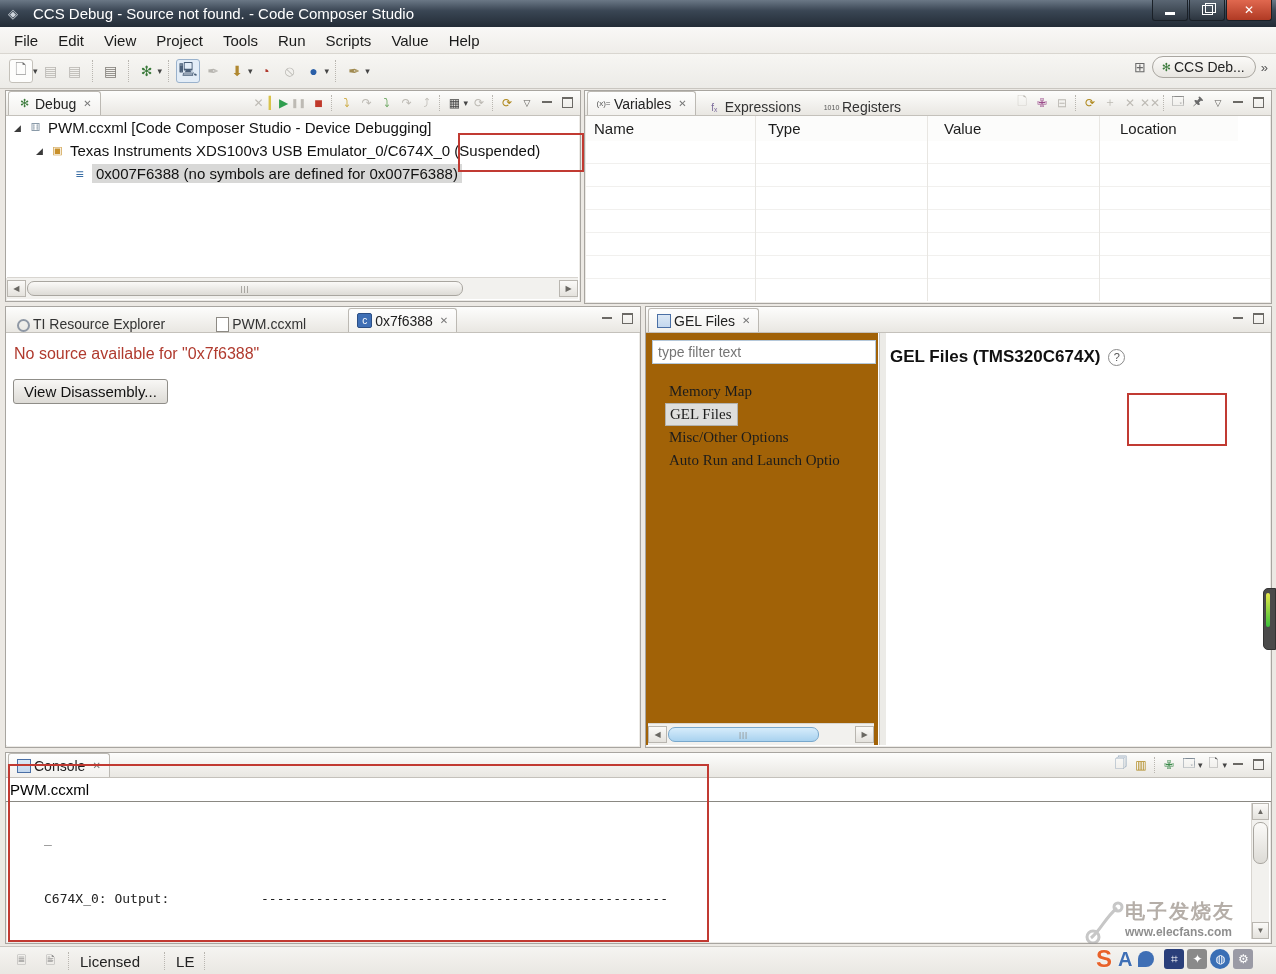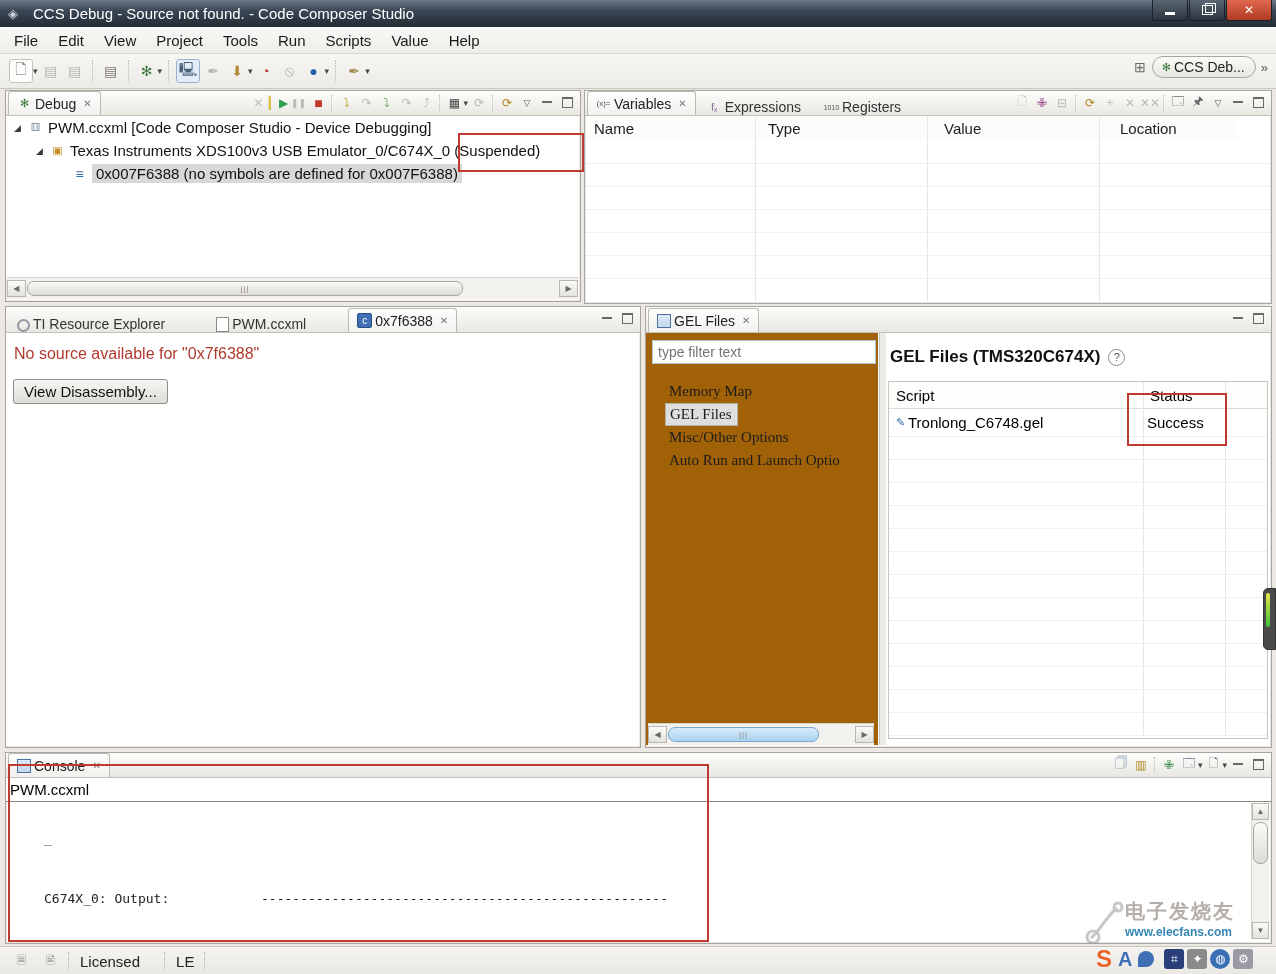--- a/index.html
+++ b/index.html
@@ -78,21 +78,21 @@
   .cp{display:inline-block;min-width:217px;}
   
   .red-rect{border:2px solid #c13a32;background:transparent;pointer-events:none;}
   
   .statusbar{left:0;top:946px;width:1276px;height:28px;background:linear-gradient(#f5f4f1,#e9e7e2);
     border-top:1px solid #c9c6c0;display:flex;align-items:center;font-size:15px;color:#222;}
   .st-sep{width:1px;height:18px;border-left:1px dotted #b9b6b0;margin:0 10px;}
   
   .watermark{color:#9b9b9b;opacity:.8;text-align:left;pointer-events:none;}
   .wm-cn{font-size:20px;font-weight:bold;color:#a39b93;letter-spacing:2px;}
-  .wm-url{font-size:12px;color:#0369a1;font-weight:bold;}
+  .wm-url{font-size:12px;color:#737373;font-weight:bold;}
   .ime-tile{width:20px;height:20px;border-radius:3px;display:inline-flex;align-items:center;
     justify-content:center;font-size:12px;color:#fff;margin-left:3px;}
   .tree-row{display:flex;align-items:center;height:23px;font-size:15px;color:#111;}
   .tw{display:inline-block;}
   .filter-input{width:212px;height:20px;border:1px solid #b5c8da;font-size:14px;color:#8c8a86;
     padding:1px 5px;font-family:"Liberation Sans",sans-serif;}
   .nav-item{height:23px;display:flex;align-items:center;font-size:15px;color:#1c1c1c;
     padding-left:23px;white-space:nowrap;overflow:hidden;}
   .nav-item.selected{background:#dededd;border:1px solid #b3b1ac;width:fit-content;
     padding:0 5px 0 4px;margin-left:19px;height:21px;}
@@ -337,36 +337,20 @@
     </div>
   </div>
   <div class="abs" style="left:233px;top:26px;width:6px;height:412px;background:#ecebe7;border-left:1px solid #c9c6c0;border-right:1px solid #c9c6c0;"></div>
 
   <div class="abs" style="left:240px;top:26px;width:384px;height:412px;background:#fff;">
     <div style="display:flex;align-items:center;padding:14px 0 0 4px;">
       <span style="font-size:17px;font-weight:bold;color:#111;">GEL Files (TMS320C674X)</span>
       <span style="width:15px;height:15px;border:1px solid #8a8a8a;border-radius:50%;font-size:11px;color:#555;display:inline-flex;align-items:center;justify-content:center;margin-left:8px;">?</span>
     </div>
 
-    <div class="abs" style="left:2px;top:48px;width:378px;height:356px;border:1px solid #c9c6c0;">
-      <div style="display:flex;align-items:center;height:26px;border-bottom:1px solid #dcdad5;background:#fdfdfc;font-size:15px;">
-        <span style="width:254px;padding-left:7px;">Script</span>
-        <span>Status</span>
-      </div>
-      <div style="display:flex;align-items:center;height:27px;border-bottom:1px solid #f0efec;font-size:15px;">
-        <span style="width:254px;padding-left:4px;display:flex;align-items:center;">
-          <span class="mini-ico" style="color:#3a6ea5;">✎</span>
-          <span>Tronlong_C6748.gel</span>
-        </span>
-        <span>Success</span>
-      </div>
-      <div class="grid-lines" style="height:301px;"></div>
-      <div class="abs vline" style="left:254px;top:0;height:354px;"></div>
-      <div class="abs vline" style="left:336px;top:0;height:354px;"></div>
-    </div>
   </div>
 </div>
 
 <div class="abs panel" style="left:5px;top:752px;width:1265px;height:190px;">
   <div class="view-head">
     <div class="vtab">
       <span class="grid-ico" style="border-color:#4a6fa5;"></span>
       <span class="tlabel">Console</span>
       <span class="tab-close">✕</span>
     </div>

